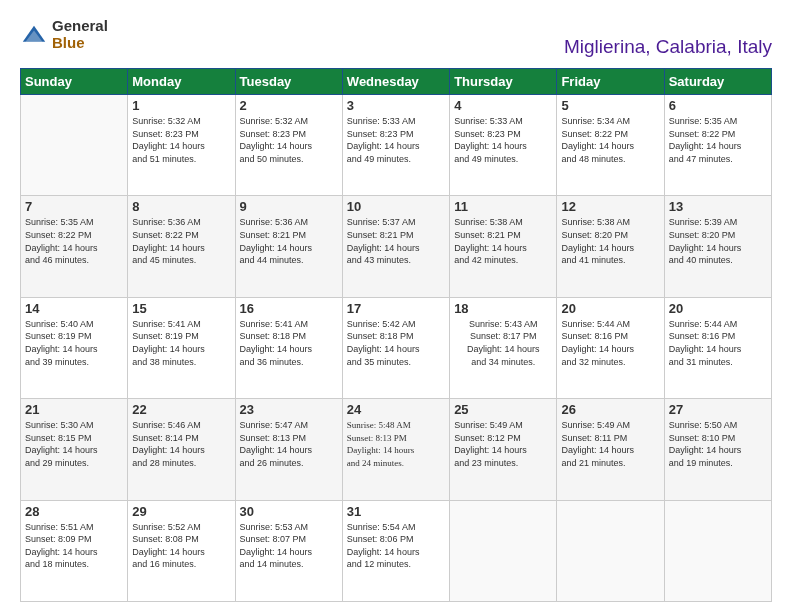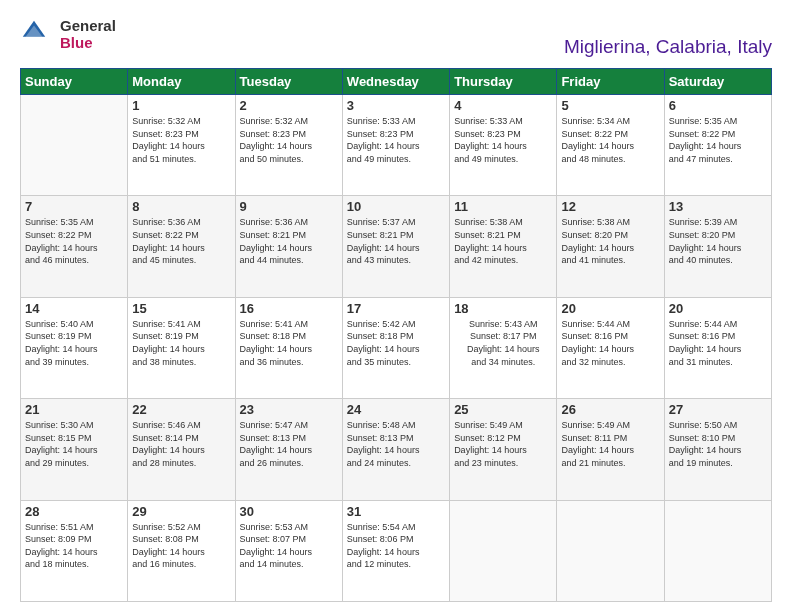--- a/index.html
+++ b/index.html
@@ -18,37 +18,37 @@
       flex-direction: column;
     }
     .header {
       display: flex;
       justify-content: space-between;
       align-items: flex-start;
       margin-bottom: 10px;
     }
     .logo {
       display: flex;
-      align-items: flex-start;
-      gap: 12px;
+      align-items: flex-end;
+      gap: 4px;
     }
     .logo-text {
       display: flex;
       flex-direction: column;
       line-height: 1.1;
     }
     .logo-general {
       font-size: 15px;
       font-weight: bold;
       color: #333;
     }
     .logo-blue {
       font-size: 15px;
       font-weight: bold;
-      color: #be185d;
+      color: #a16207;
     }
     .logo-icon {
       width: 28px;
       height: 28px;
     }
     .title-block {
       text-align: right;
     }
     .main-title {
       font-size: 36px;
@@ -299,21 +299,21 @@
           </td>
           <td>
             <span class="day-number">23</span>
             <div class="day-info" style="white-space: pre-line;">Sunrise: 5:47 AM
 Sunset: 8:13 PM
 Daylight: 14 hours
 and 26 minutes.</div>
           </td>
           <td>
             <span class="day-number">24</span>
-            <div class="day-info" style="white-space: pre-line;">Sunrise: 5:48 AM
+            <div class="day-info" style="white-space: pre-line; font-family: Liberation Serif, serif;">Sunrise: 5:48 AM
 Sunset: 8:13 PM
 Daylight: 14 hours
 and 24 minutes.</div>
           </td>
           <td>
             <span class="day-number">25</span>
             <div class="day-info" style="white-space: pre-line;">Sunrise: 5:49 AM
 Sunset: 8:12 PM
 Daylight: 14 hours
 and 23 minutes.</div>

